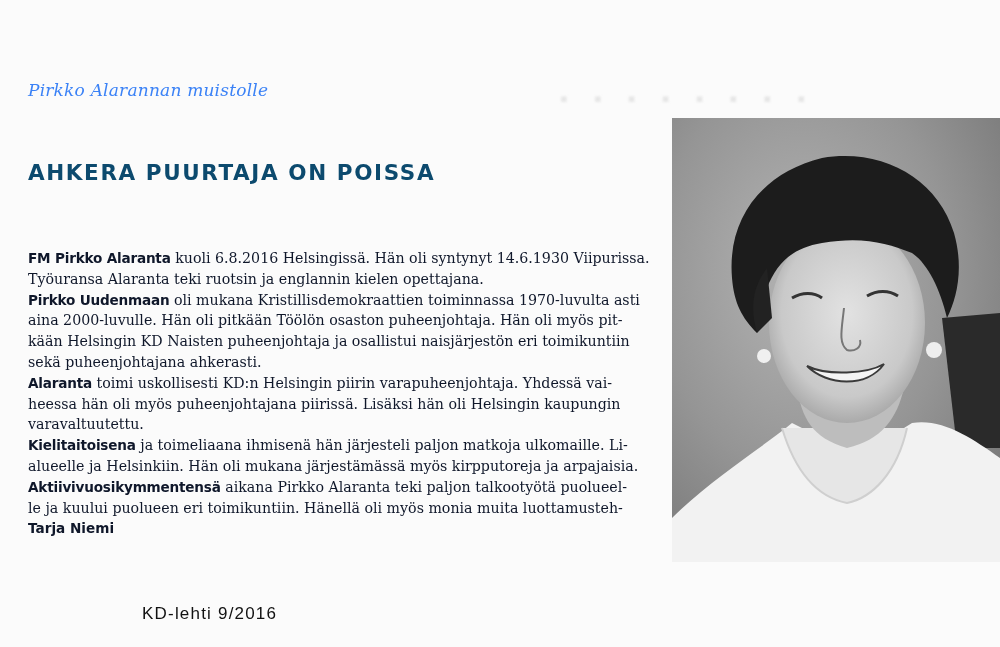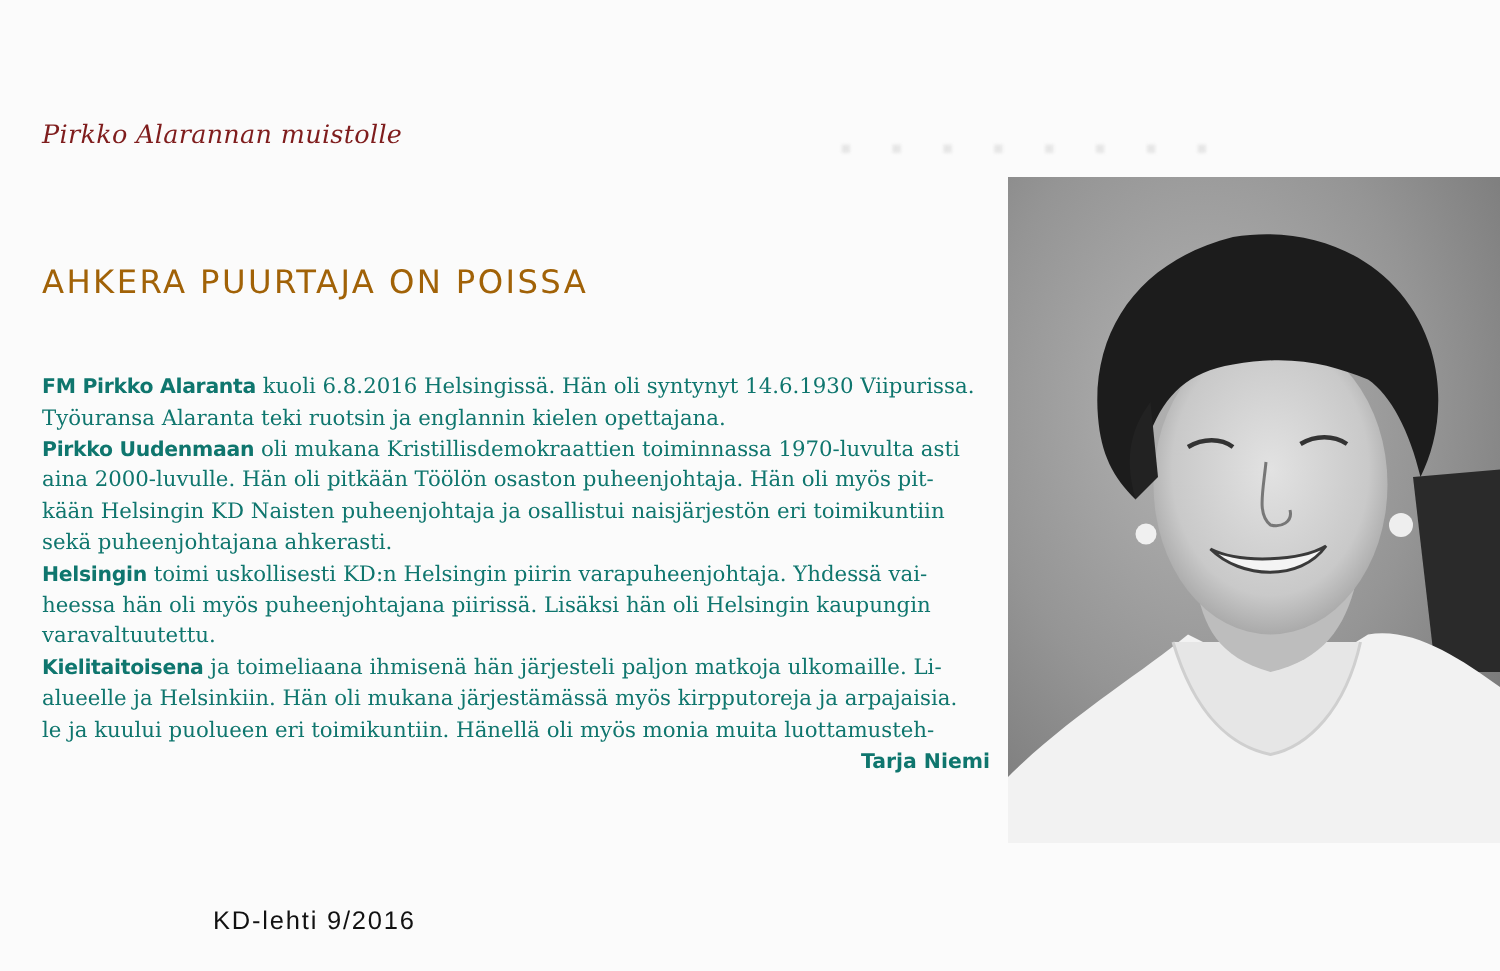--- a/index.html
+++ b/index.html
@@ -12,45 +12,44 @@
     }
     .ghost-heading {
       position: absolute; left: 560px; top: 86px;
       font-family: "Liberation Sans", sans-serif;
       font-size: 22px; letter-spacing: 10px; color: #e6e6e6;
       filter: blur(1.2px);
     }
     .kicker {
       position: absolute; left: 28px; top: 80px;
       font-family: "DejaVu Serif", serif;
-      font-style: italic; font-size: 17px; color: #7f1d1d;
+      font-style: italic; font-size: 17px; color: #3b82f6;
       letter-spacing: 0.2px;
     }
     .headline {
-      position: absolute; left: 28px; top: 176px;
+      position: absolute; left: 28px; top: 160px;
       font-family: "DejaVu Sans", sans-serif;
-      font-size: 21.5px; letter-spacing: 1.6px; color: #a16207;
-      font-weight: normal;
+      font-size: 21.5px; letter-spacing: 1.6px; color: #0c4a6e;
+      font-weight: bold;
       margin: 0;
     }
     .article {
       position: absolute; left: 28px; top: 248px; width: 632px;
       font-family: "DejaVu Serif", serif;
       font-size: 14.2px; line-height: 20.8px;
-      color: #0f766e;
+      color: #0f172a;
     }
     .article .line { display: block; white-space: nowrap; }
     .article b {
       font-family: "DejaVu Sans", sans-serif; font-weight: bold;
       font-size: 13.6px; letter-spacing: -0.2px;
     }
     .author {
       font-family: "DejaVu Sans", sans-serif; font-weight: bold;
       font-size: 13.6px;
-      text-align: right;
     }
     .source {
       position: absolute; left: 118px; top: 604px;
       font-family: "Liberation Sans", sans-serif;
       font-size: 17px; letter-spacing: 1.2px; color: #111; margin-left: 24px;
     }
     .photo {
       position: absolute; left: 672px; top: 118px; width: 328px; height: 444px;
       overflow: hidden;
       background: radial-gradient(ellipse at 40% 40%, #a9a9a9 0%, #8f8f8f 60%, #7d7d7d 100%);
@@ -69,27 +68,28 @@
 <div class="article">
 
   <span class="line"><b>FM Pirkko Alaranta</b><span> kuoli 6.8.2016 Helsingissä. Hän oli syntynyt 14.6.1930 Viipurissa.</span></span>
   <span class="line">Työuransa Alaranta teki ruotsin ja englannin kielen opettajana.</span>
 
   <span class="line"><b>Pirkko Uudenmaan</b><span> oli mukana Kristillisdemokraattien toiminnassa 1970-luvulta asti</span></span>
   <span class="line">aina 2000-luvulle. Hän oli pitkään Töölön osaston puheenjohtaja. Hän oli myös pit-</span>
   <span class="line">kään Helsingin KD Naisten puheenjohtaja ja osallistui naisjärjestön eri toimikuntiin</span>
   <span class="line">sekä puheenjohtajana ahkerasti.</span>
 
-  <span class="line"><b>Helsingin</b><span> toimi uskollisesti KD:n Helsingin piirin varapuheenjohtaja. Yhdessä vai-</span></span>
+  <span class="line"><b>Alaranta</b><span> toimi uskollisesti KD:n Helsingin piirin varapuheenjohtaja. Yhdessä vai-</span></span>
   <span class="line">heessa hän oli myös puheenjohtajana piirissä. Lisäksi hän oli Helsingin kaupungin</span>
   <span class="line">varavaltuutettu.</span>
 
   <span class="line"><b>Kielitaitoisena</b><span> ja toimeliaana ihmisenä hän järjesteli paljon matkoja ulkomaille. Li-</span></span>
   <span class="line">alueelle ja Helsinkiin. Hän oli mukana järjestämässä myös kirpputoreja ja arpajaisia.</span>
 
+  <span class="line"><b>Aktiivivuosikymmentensä</b><span> aikana Pirkko Alaranta teki paljon talkootyötä puolueel-</span></span>
   <span class="line">le ja kuului puolueen eri toimikuntiin. Hänellä oli myös monia muita luottamusteh-</span>
 
   <span class="line author">Tarja Niemi</span>
 </div>
 
 <div class="source">KD-lehti 9/2016</div>
 
 <div class="photo" title="Black-and-white portrait of a smiling woman with short dark hair, earrings and a white blouse">
   <svg width="328" height="444" viewBox="0 0 328 444">
     <defs>

